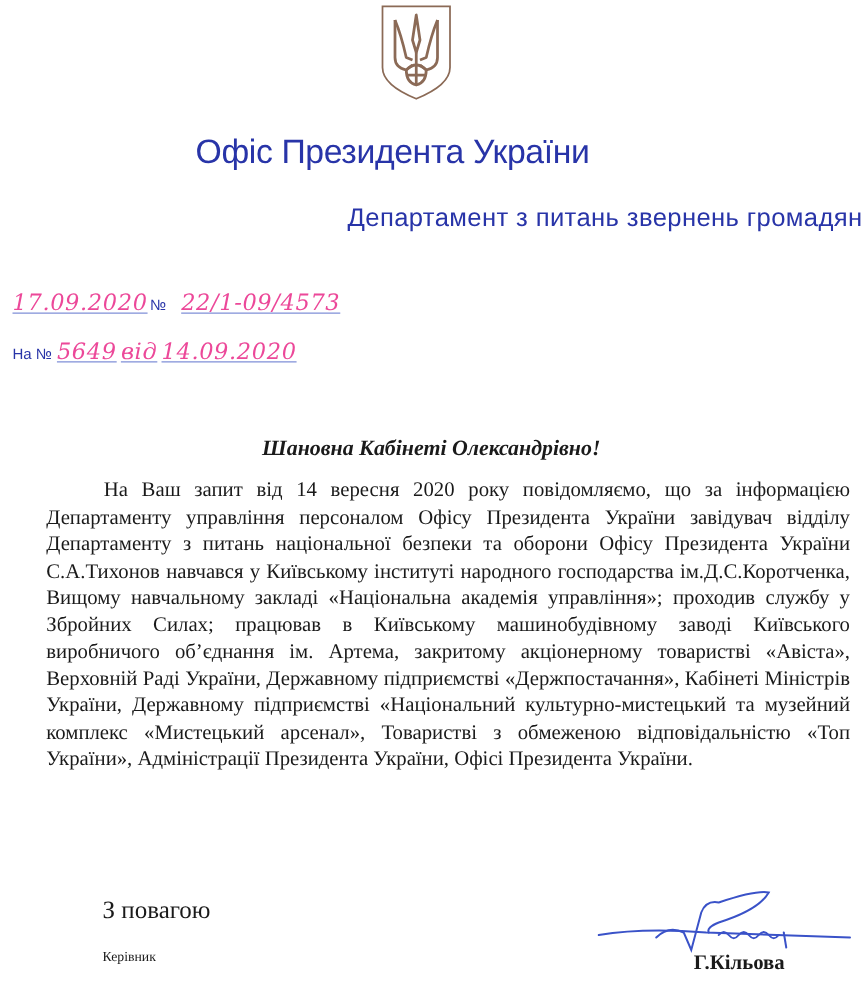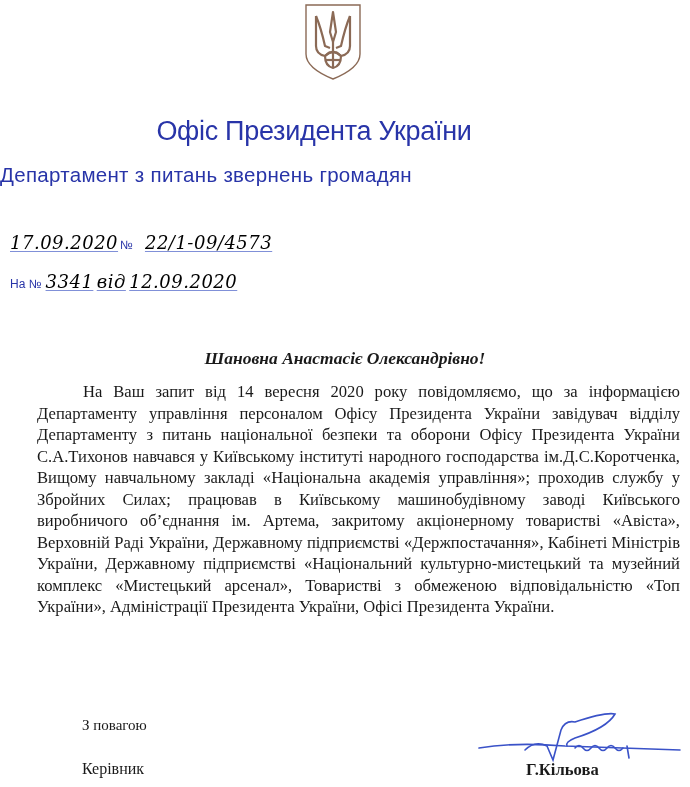--- a/index.html
+++ b/index.html
@@ -1,31 +1,31 @@
 <!DOCTYPE html>
 <html><head>
   <meta charset="utf-8">
   <style>
     html, body { margin: 0; padding: 0; background: #ffffff; }
     body { width: 690px; height: 787px; position: relative; overflow: hidden; font-family: "Liberation Serif", serif; color: #1a1a1a; }
     .coat { position: absolute; left: 303px; top: 2px; width: 60px; height: 80px; }
-    .org-title { position: absolute; left: 0; width: 628px; top: 116px; text-align: center; font-family: "Liberation Sans", sans-serif; font-size: 27px; color: #2834a8; letter-spacing: -0.3px; }
-    .dept-title { position: absolute; left: 0; width: 690px; top: 163px; text-align: left; font-family: "Liberation Sans", sans-serif; font-size: 20.5px; color: #2834a8; letter-spacing: 0.3px; }
+    .org-title { position: absolute; left: 0; width: 628px; top: 106px; text-align: center; font-family: "Liberation Sans", sans-serif; font-size: 27px; color: #2834a8; letter-spacing: -0.3px; }
+    .dept-title { position: absolute; left: 0; width: 690px; top: 163px; text-align: right; font-family: "Liberation Sans", sans-serif; font-size: 20.5px; color: #2834a8; letter-spacing: 0.3px; }
     .reg-line { position: absolute; left: 10px; font-family: "Liberation Sans", sans-serif; font-size: 12px; color: #2834a8; }
     .reg1 { top: 232px; }
     .reg2 { top: 271px; }
-    .hand { font-family: "DejaVu Serif", serif; font-style: italic; color: #000000; font-size: 18px; letter-spacing: 0.5px; text-decoration: underline; text-decoration-color: #8090d8; text-underline-offset: 2px; }
+    .hand { font-family: "DejaVu Serif", serif; font-style: italic; color: #ec4899; font-size: 18px; letter-spacing: 0.5px; text-decoration: underline; text-decoration-color: #8090d8; text-underline-offset: 2px; }
     .hand.date1 { margin-right: 2px; }
     .hand.num1 { margin-left: 12px; }
     .hand.num2 { margin-left: 4px; }
     .salutation { position: absolute; left: 0; width: 690px; top: 348px; text-align: center; font-size: 17.5px; font-weight: bold; font-style: italic; }
     .body-text { position: absolute; left: 37px; width: 643px; top: 381px; font-size: 16.6px; line-height: 21.5px; text-align: justify; text-indent: 46px; margin: 0; }
-    .closing { position: absolute; left: 82px; top: 717px; font-size: 15px; }
-    .position { position: absolute; left: 82px; top: 760px; font-size: 16px; }
-    .signer { position: absolute; left: 526px; top: 760px; font-size: 16.6px; font-weight: bold; }
+    .closing { position: absolute; left: 82px; top: 717px; font-size: 20px; }
+    .position { position: absolute; left: 82px; top: 760px; font-size: 11px; }
+    .signer { position: absolute; left: 555px; top: 760px; font-size: 16.6px; font-weight: bold; }
     .signature { position: absolute; left: 475px; top: 708px; width: 210px; height: 60px; }
   </style>
 </head>
 <body>
 
 <svg class="coat" viewBox="0 0 60 80">
   <path d="M3 3 H57 V52 Q57 66 30 77 Q3 66 3 52 Z" fill="none" stroke="#8b6a56" stroke-width="1.4"></path>
   <g fill="none" stroke="#8b6a56" stroke-width="2.2" stroke-linejoin="round">
     <path d="M30 10 L27 30 L30 40 L33 30 Z"></path>
     <path d="M13 14 L13 44 Q13 52 22 54 L27 50"></path>
@@ -39,26 +39,26 @@
 </svg>
 
 <div class="org-title">Офіс Президента України</div>
 <div class="dept-title">Департамент з питань звернень громадян</div>
 
 <div class="reg-line reg1">
   <span class="hand date1">17.09.2020</span><span>№</span><span class="hand num1">22/1-09/4573</span>
 </div>
 
 <div class="reg-line reg2">
-  <span>На №</span><span class="hand num2">3341</span>
+  <span>На №</span><span class="hand num2">5649</span>
   <span class="hand">від</span>
-  <span class="hand">12.09.2020</span>
+  <span class="hand">14.09.2020</span>
 </div>
 
-<div class="salutation">Шановна Анастасіє Олександрівно!</div>
+<div class="salutation">Шановна Кабінеті Олександрівно!</div>
 
 <p class="body-text">На Ваш запит від 14 вересня 2020 року повідомляємо, що за інформацією Департаменту управління персоналом Офісу Президента України завідувач відділу Департаменту з питань національної безпеки та оборони Офісу Президента України С.А.Тихонов навчався у Київському інституті народного господарства ім.Д.С.Коротченка, Вищому навчальному закладі «Національна академія управління»; проходив службу у Збройних Силах; працював в Київському машинобудівному заводі Київського виробничого об’єднання ім. Артема, закритому акціонерному товаристві «Авіста», Верховній Раді України, Державному підприємстві «Держпостачання», Кабінеті Міністрів України, Державному підприємстві «Національний культурно-мистецький та музейний комплекс «Мистецький арсенал», Товаристві з обмеженою відповідальністю «Топ України», Адміністрації Президента України, Офісі Президента України.</p>
 
 <div class="closing">З повагою</div>
 <div class="position">Керівник</div>
 
 <svg class="signature" viewBox="0 0 210 60">
   <g fill="none" stroke="#3a52c8" stroke-width="1.6" stroke-linecap="round">
     <path d="M4 40 Q40 34 90 38 Q150 40 205 42"></path>
     <path d="M50 42 Q60 32 72 38 L78 52 L86 22 Q90 12 100 14 Q130 4 140 6 Q132 20 100 30 Q90 34 92 38"></path>

